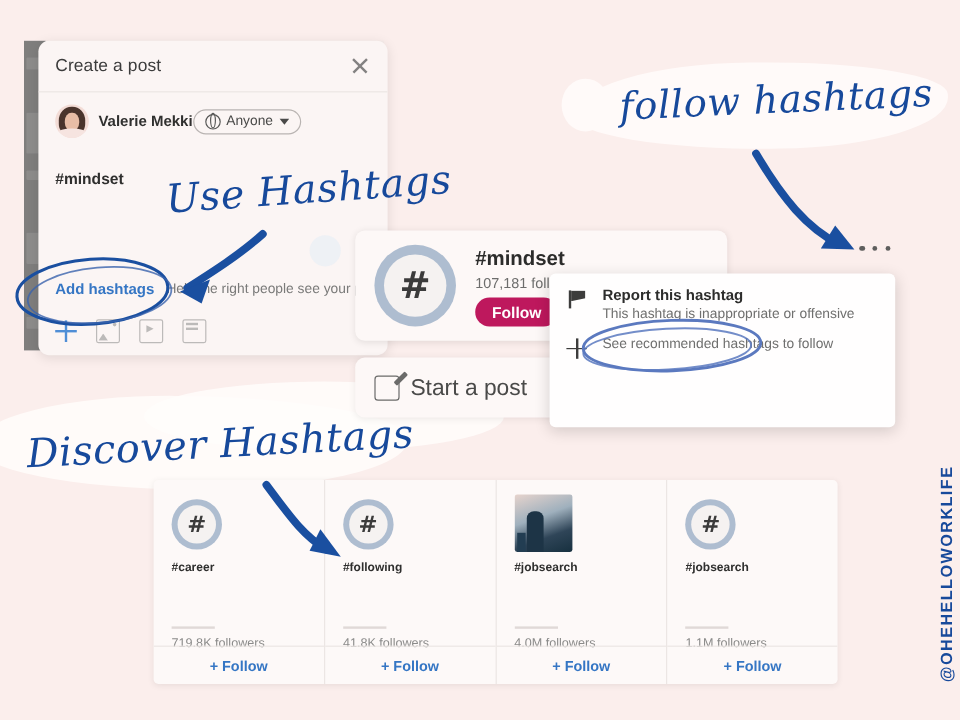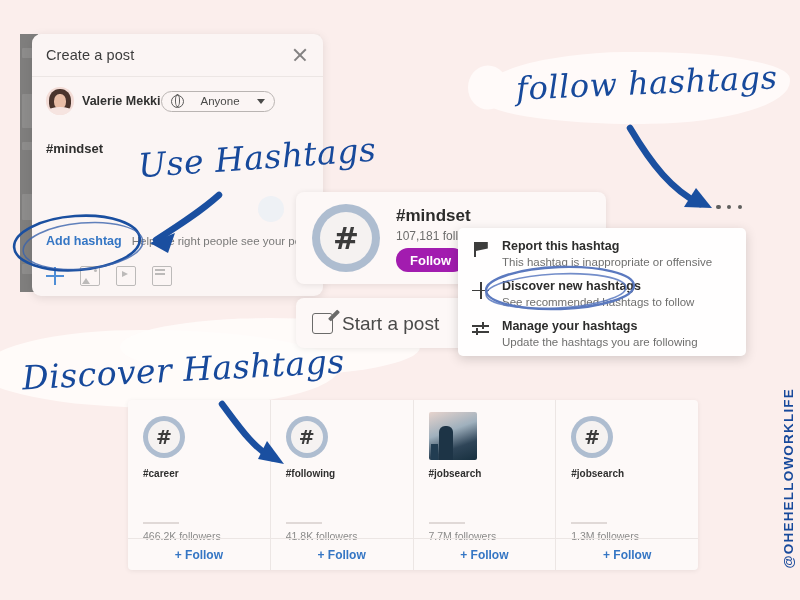--- a/index.html
+++ b/index.html
@@ -68,21 +68,21 @@
   .author-row{display:flex;align-items:center;padding:10px 14px 0 14px;gap:8px;}
   .avatar{
     width:28px;height:28px;border-radius:50%;flex:0 0 auto;overflow:hidden;
     background:#f3dcd6;position:relative;
   }
   .avatar .hair{position:absolute;left:3px;top:2px;width:22px;height:24px;border-radius:48% 48% 40% 40%;background:#4a342c;}
   .avatar .face{position:absolute;left:8px;top:7px;width:12px;height:15px;border-radius:46%;background:#e8bda6;}
   .avatar .shoulder{position:absolute;left:2px;bottom:0;width:24px;height:8px;border-radius:50% 50% 0 0;background:#f6e4e0;}
   .author-name{font-size:12.5px;font-weight:bold;color:#30302f;white-space:nowrap;}
   .vis-pill{
-    display:inline-flex;align-items:center;gap:17px;
+    display:inline-flex;align-items:center;gap:5px;
     border:1px solid #b9b4b2;border-radius:14px;padding:3px 9px;
     font-size:11.5px;color:#4a4a49;background:#fbf5f4;margin-left:-8px;
     cursor:pointer;
   }
   .globe{
     width:11px;height:11px;border-radius:50%;border:1.3px solid #5a5a59;position:relative;
   }
   .globe:before{content:"";position:absolute;left:3.4px;top:-1.3px;width:2.6px;height:11px;border:1.3px solid #5a5a59;border-radius:50%;box-sizing:content-box;}
   .caret{width:0;height:0;border-left:4px solid transparent;border-right:4px solid transparent;border-top:5px solid #4a4a49;}
 
@@ -119,21 +119,21 @@
   .hash-avatar .inner{
     width:52px;height:52px;border-radius:50%;background:#f5f2f1;
     display:flex;align-items:center;justify-content:center;
     font-size:31px;line-height:1;color:#3b3b3b;font-weight:bold;
     font-family:"DejaVu Sans", sans-serif;
   }
   .hash-name{position:absolute;left:100px;top:14px;font-size:17px;font-weight:bold;color:#2c2c2b;}
   .hash-follows{position:absolute;left:100px;top:37px;font-size:12px;color:#6d6d6c;text-align:center;}
   .follow-btn{
     position:absolute;left:100px;top:56px;height:24px;padding:0 14px;border-radius:13px;
-    background:#a21caf;color:#fff;font-size:13px;font-weight:bold;
+    background:#be185d;color:#fff;font-size:13px;font-weight:bold;
     display:flex;align-items:center;cursor:pointer;
   }
   .post-ghost{
     position:absolute;left:185px;top:66px;width:72px;height:20px;border-radius:10px;
     background:#dde4ec;color:#c6cfd9;font-size:12px;font-weight:bold;
     display:flex;align-items:center;justify-content:center;
   }
   .deco-dot{
     position:absolute;left:258px;top:196px;width:26px;height:26px;border-radius:50%;
     background:#e6eef6;opacity:.65;
@@ -276,21 +276,21 @@
       <div class="vis-pill">
         <span class="globe"></span>
         <span>Anyone</span>
         <span class="caret"></span>
       </div>
     </div>
 
     <div class="tag-line">#mindset</div>
 
     <div class="add-row">
-      <span class="add-hashtag">Add hashtag</span>
+      <span class="add-hashtag">Add hashtags</span>
       <span class="add-hint">Help the right people see your post</span>
     </div>
 
     <div class="tool-row">
       <span class="tool plus"></span>
       <span class="tool img"></span>
       <span class="tool vid"></span>
       <span class="tool doc"></span>
     </div>
   </div>
@@ -321,70 +321,62 @@
     <div class="menu-item">
       <span class="menu-ico flag"></span>
       <span>
         <span class="menu-title" style="display:block">Report this hashtag</span>
         <span class="menu-sub" style="display:block">This hashtag is inappropriate or offensive</span>
       </span>
     </div>
     <div class="menu-item">
       <span class="menu-ico plus"></span>
       <span>
-        <span class="menu-title" style="display:block">Discover new hashtags</span>
         <span class="menu-sub" style="display:block">See recommended hashtags to follow</span>
-      </span>
-    </div>
-    <div class="menu-item">
-      <span class="menu-ico sliders"></span>
-      <span>
-        <span class="menu-title" style="display:block">Manage your hashtags</span>
-        <span class="menu-sub" style="display:block">Update the hashtags you are following</span>
       </span>
     </div>
   </div>
 
   <div class="grid">
 
     <div class="gcard">
       <div class="gicon">
         <div class="inner">#</div>
       </div>
       <div class="gname">#career</div>
       <div class="gbar"></div>
-      <div class="gfollowers">466.2K followers</div>
+      <div class="gfollowers">719.8K followers</div>
       <div class="gfoot">+ Follow</div>
     </div>
 
     <div class="gcard">
       <div class="gicon">
         <div class="inner">#</div>
       </div>
       <div class="gname">#following</div>
       <div class="gbar"></div>
       <div class="gfollowers">41.8K followers</div>
       <div class="gfoot">+ Follow</div>
     </div>
 
     <div class="gcard">
       <div class="gthumb"></div>
       <div class="gname">#jobsearch</div>
       <div class="gbar"></div>
-      <div class="gfollowers">7.7M followers</div>
+      <div class="gfollowers">4.0M followers</div>
       <div class="gfoot">+ Follow</div>
     </div>
 
     <div class="gcard">
       <div class="gicon">
         <div class="inner">#</div>
       </div>
       <div class="gname">#jobsearch</div>
       <div class="gbar"></div>
-      <div class="gfollowers">1.3M followers</div>
+      <div class="gfollowers">1.1M followers</div>
       <div class="gfoot">+ Follow</div>
     </div>
 
   </div>
 
   <div class="script s1">Use Hashtags</div>
   <div class="script s2">follow hashtags</div>
   <div class="script s3">Discover Hashtags</div>
 
   <svg class="ink" width="800" height="600" viewBox="0 0 800 600">

